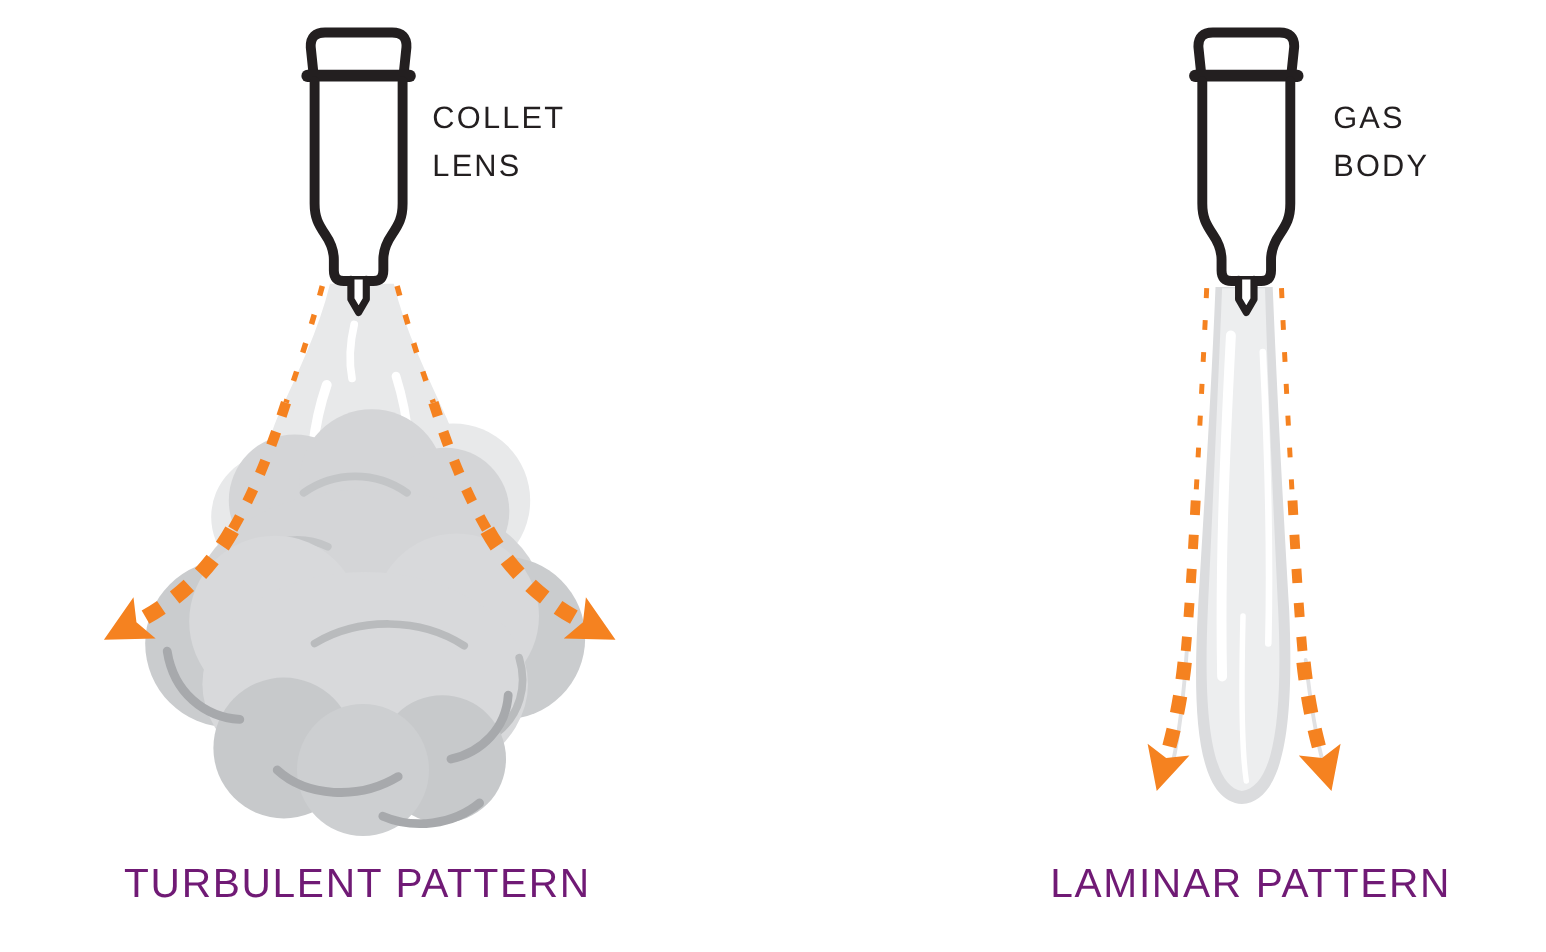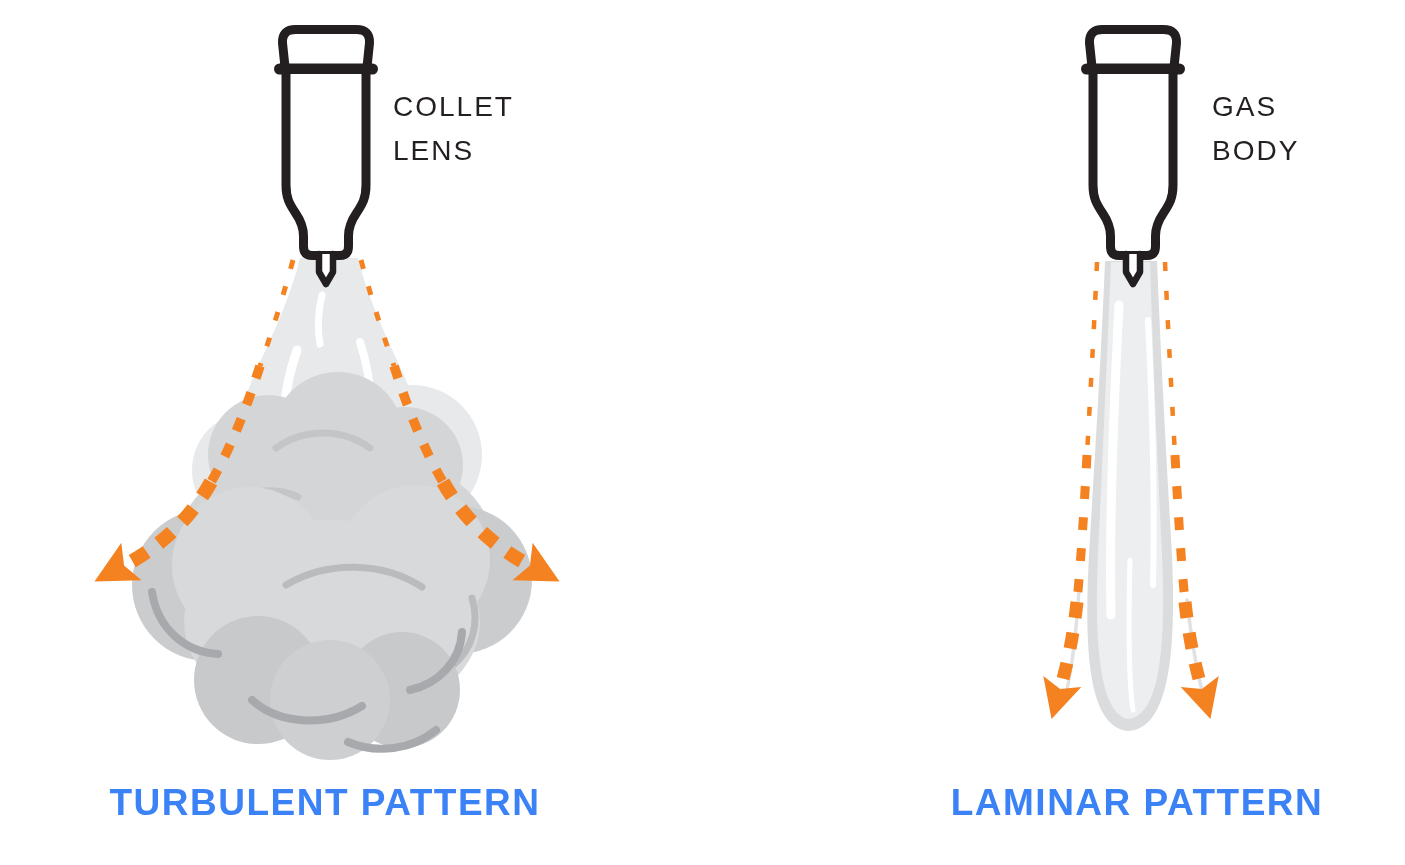--- a/index.html
+++ b/index.html
@@ -19,24 +19,24 @@
     letter-spacing:2px;
     font-weight:400;
   }
   .nozzle-label.left{left:393px;top:85px;}
   .nozzle-label.right{left:1212px;top:85px;}
   .caption{
     position:absolute;
     top:782px;
     width:650px;
     text-align:center;
-    color:#3b82f6;
+    color:#701a75;
     font-size:37px;
     letter-spacing:1.5px;
-    font-weight:700;
+    font-weight:400;
     white-space:nowrap;
   }
   .caption.left{left:0px;}
   .caption.right{left:812px;}
 </style>
 </head>
 <body>
 
 <div class="canvas">
 

